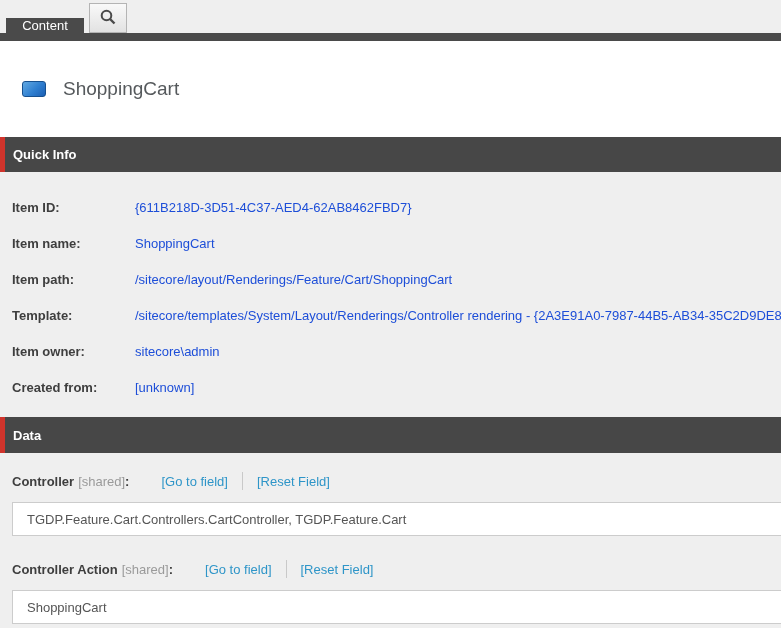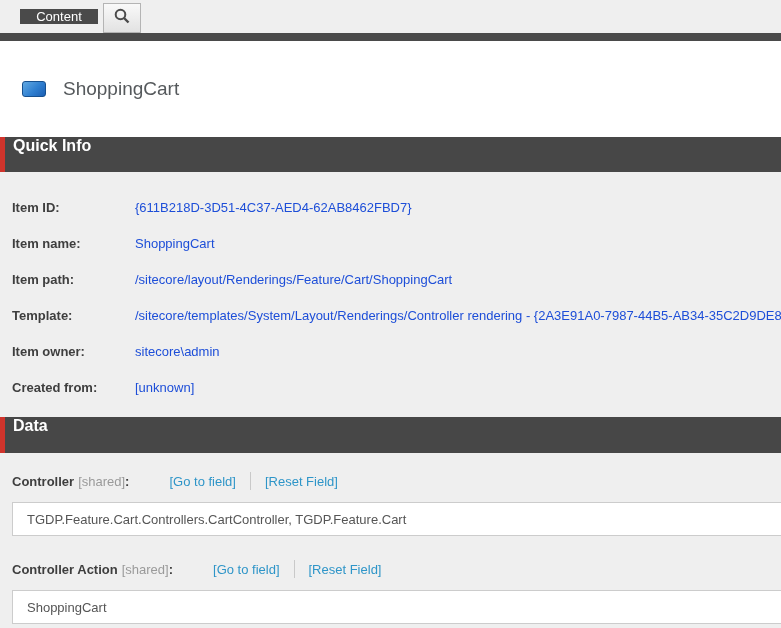--- a/index.html
+++ b/index.html
@@ -11,21 +11,21 @@
   }
   *{box-sizing:border-box;}
   html,body{margin:0;padding:0;}
   body{
     width:781px;height:628px;overflow:hidden;
     background:#ffffff;
     font-family:"Liberation Sans","DejaVu Sans",sans-serif;
     font-size:13px;color:#555;
   }
   
-  .tabstrip{height:33px;background:var(--page-bg);display:flex;align-items:center;padding-left:20px;}
+  .tabstrip{height:33px;background:var(--page-bg);display:flex;align-items:flex-end;padding-left:6px;}
   .tab{
     min-width:78px;background:var(--tab-dark);color:#fff;
     display:flex;align-items:center;justify-content:center;
     font-size:13px;padding:0 14px;cursor:default;
   }
   .search-btn{
     width:38px;height:30px;margin:2px 0 0 5px;
     background:linear-gradient(#f9f9f9,#e2e2e2);
     border:1px solid #b4b4b4;
     display:flex;align-items:center;justify-content:center;
@@ -36,37 +36,37 @@
   .item-icon{
     width:24px;height:16px;border-radius:3px;
     background:linear-gradient(135deg,#62a9e2 0%,#2f7fd0 55%,#1b5fb4 100%);
     border:1px solid #16508f;
   }
   .item-title{margin-left:17px;font-size:19px;color:#55595c;}
   
   .section-header{
     height:36px;background:var(--header-dark);
     border-left:5px solid var(--accent-red);
-    color:#fff;font-weight:bold;font-size:16px;
-    display:flex;padding-left:8px;
+    color:#fff;font-weight:bold;font-size:13px;
+    display:flex;align-items:center;padding-left:8px;
   }
   .qi-header{height:35px;}
   
   .qi-body{background:var(--page-bg);padding:17px 0 12px 0;}
   .qi-row{display:flex;height:36px;align-items:center;padding-left:12px;}
   .qi-label{width:123px;font-weight:bold;color:#3e3e3e;flex:none;}
   .qi-value{color:#1d4ed8;white-space:nowrap;}
   
   .data-body{background:var(--page-bg);padding:20px 8px 10px 12px;height:175px;}
   .field-label-row{display:flex;align-items:center;height:16px;margin-bottom:13px;}
   .field-label{font-weight:bold;color:#3e3e3e;}
   .field-scope{color:#9a9a9a;margin-left:4px;}
   .field-scope-colon{color:#3e3e3e;font-weight:bold;}
   .field-link{color:var(--link-blue);text-decoration:none;cursor:pointer;}
-  .link-goto{margin-left:40px;}
+  .link-goto{margin-left:32px;}
   .link-divider{width:1px;height:18px;background:#c9c9c9;margin:0 14px;}
   .text-input{
     display:block;width:790px;height:34px;
     border:1px solid #cccccc;background:#fff;
     font-family:"Liberation Sans","DejaVu Sans",sans-serif;
     font-size:13px;color:#555;padding:0 14px;outline:none;
   }
   .field-group + .field-group{margin-top:25px;}
 </style>
 </head>

